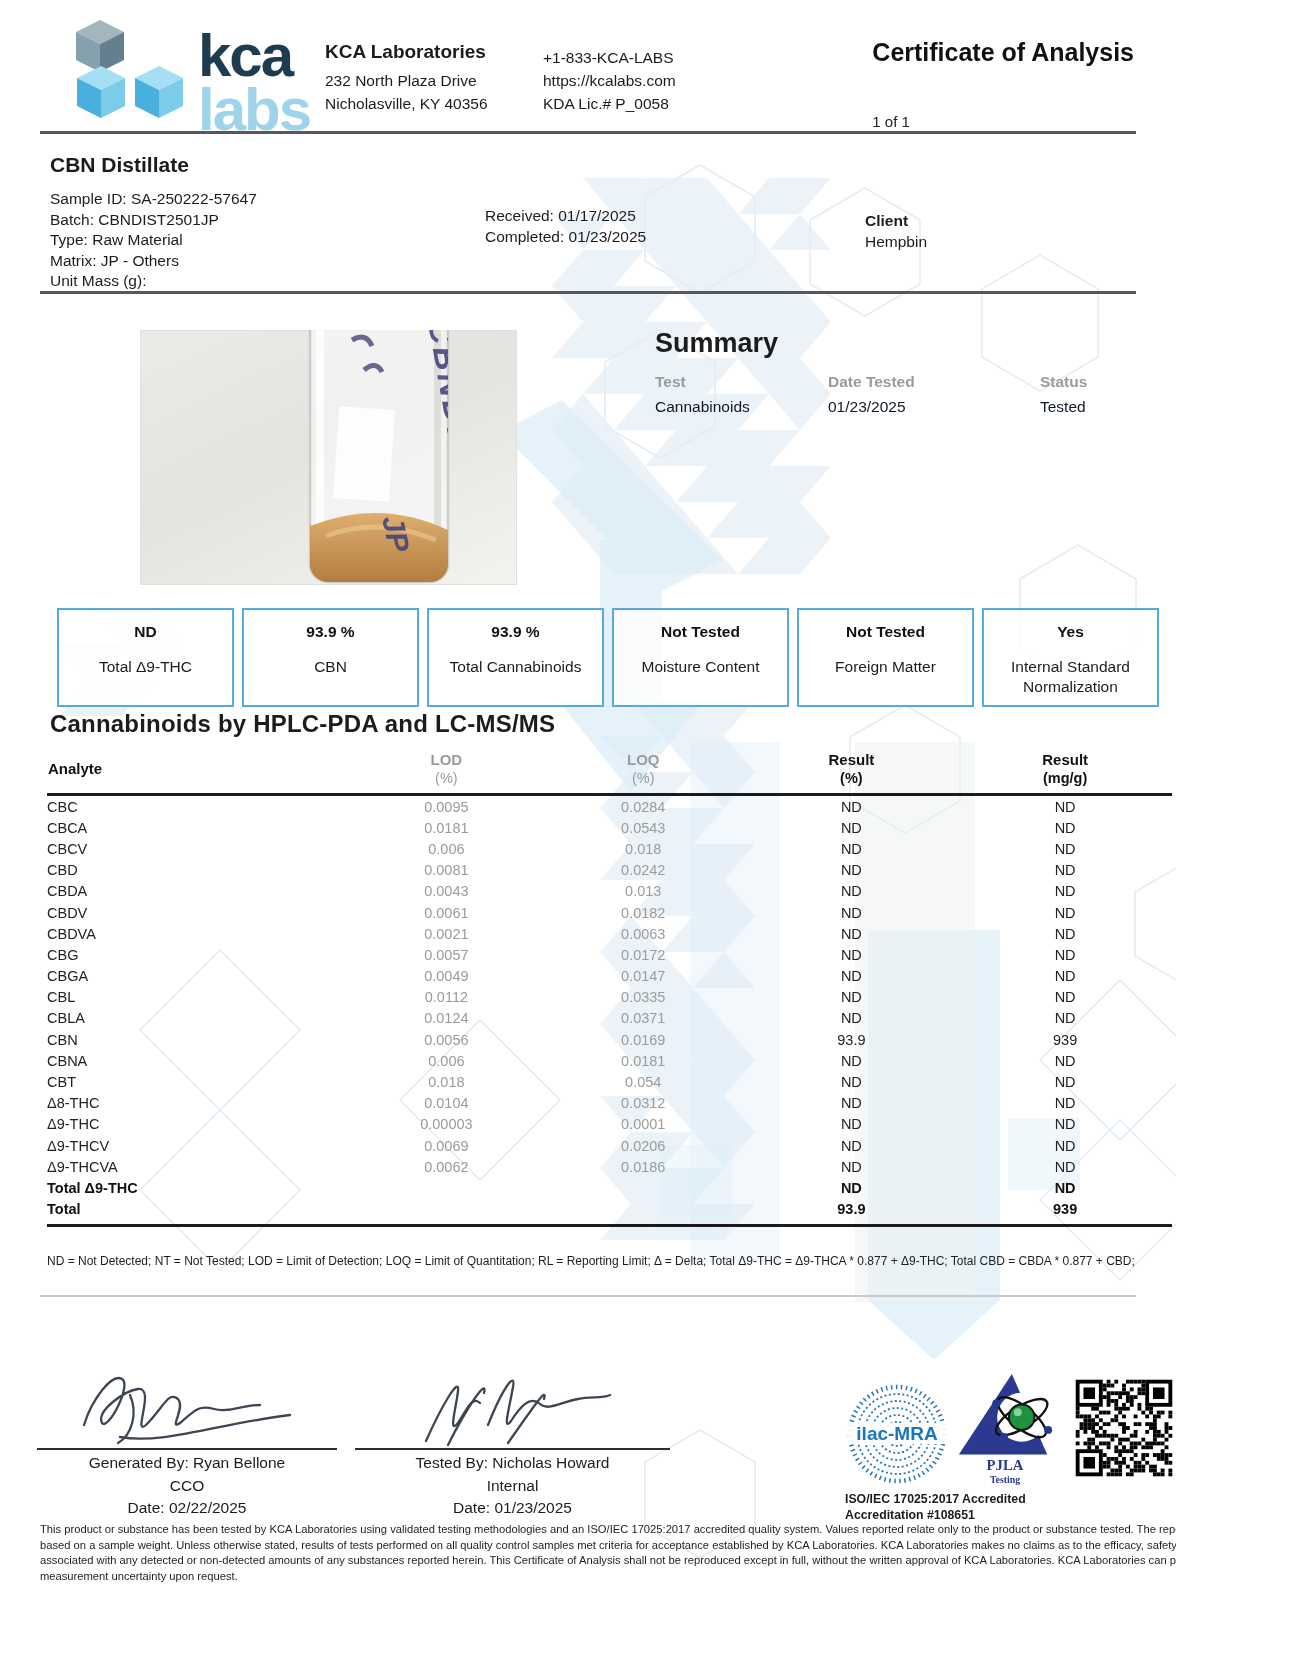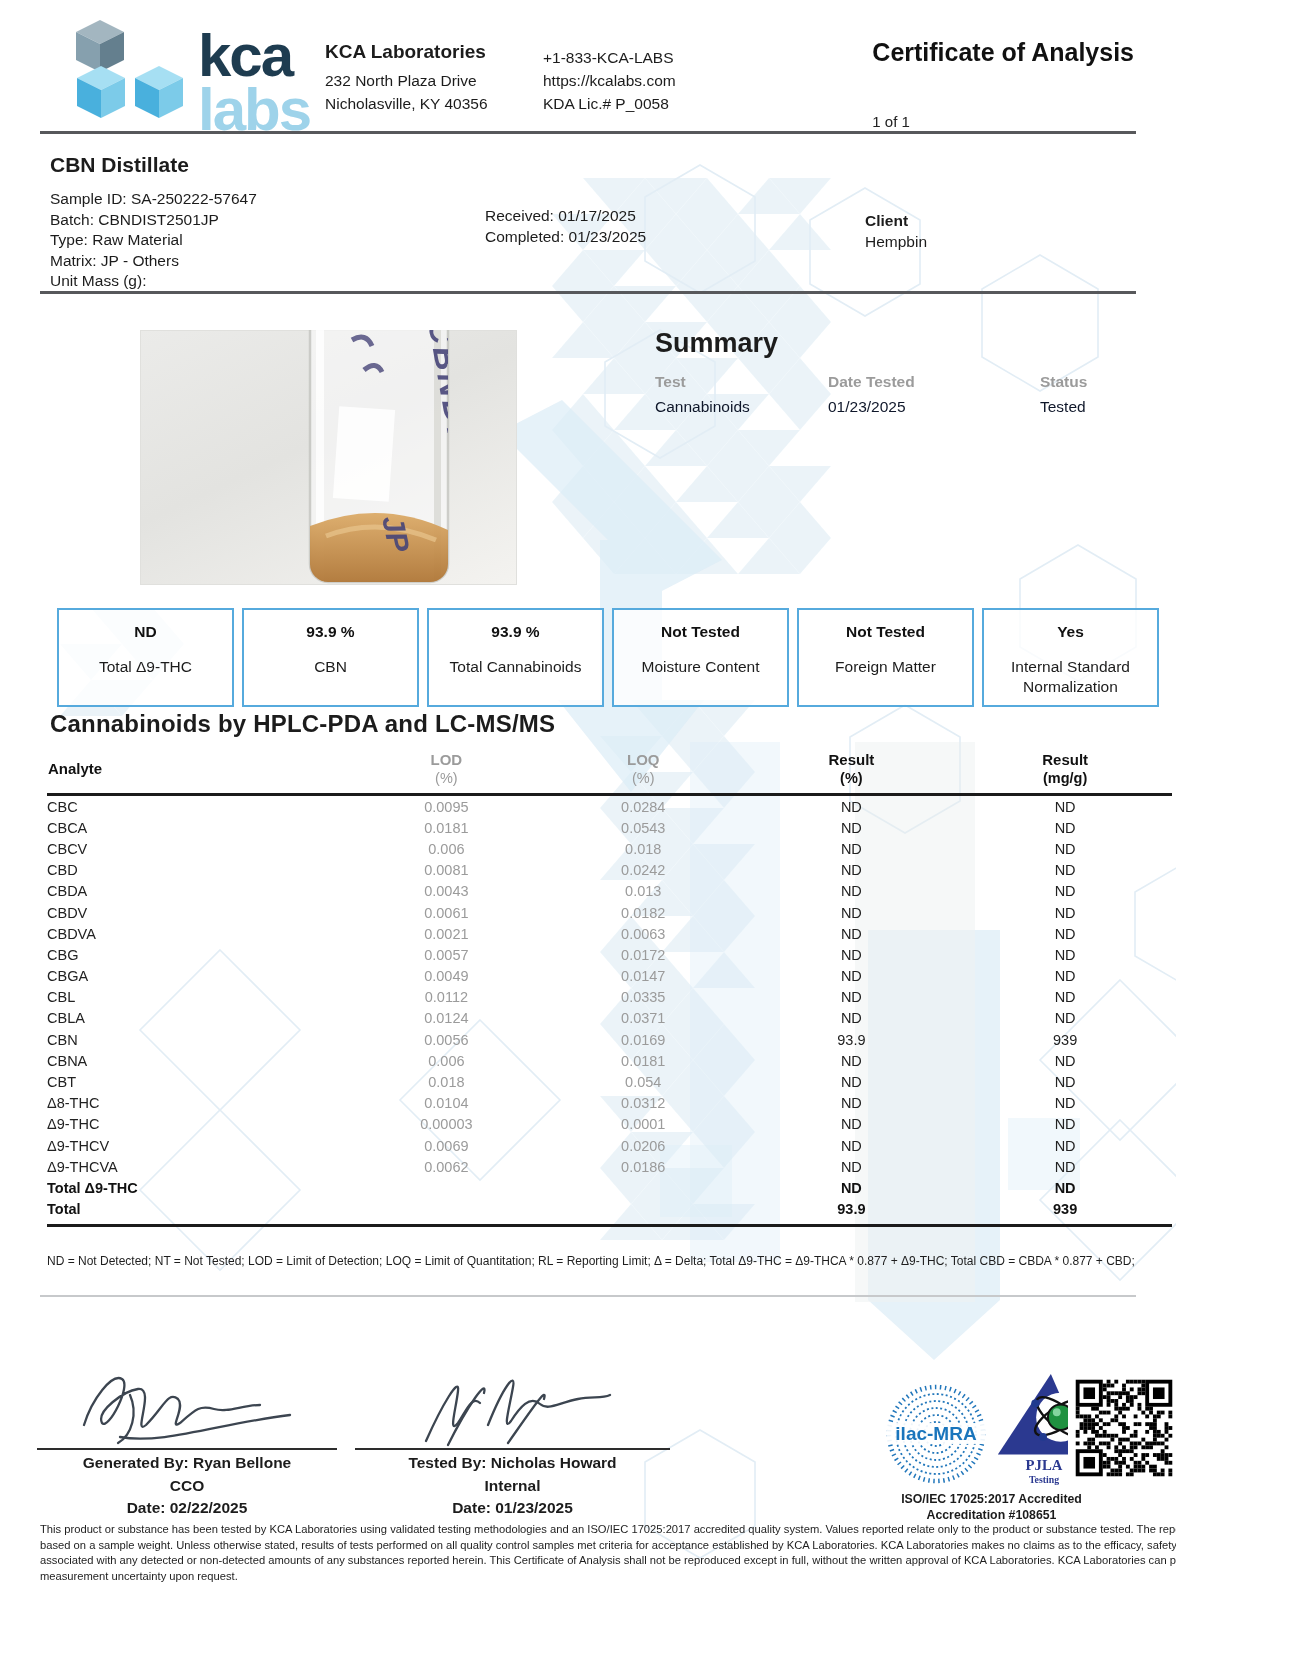--- a/index.html
+++ b/index.html
@@ -71,24 +71,24 @@
   tr.bold-row td { font-weight:bold; color:#111; }
   tbody tr:last-child td { border-bottom:3px solid #1b1b1b; padding-bottom:7px; }
   .footnote { left:47px; top:1254px; width:1130px; font-size:12px; color:#1e1e1e; }
 
   
   .sig-block { text-align:center; }
   .sig-left { left:37px; top:1365px; width:300px; }
   .sig-right { left:355px; top:1365px; width:315px; }
   .sig-art { height:83px; display:flex; align-items:flex-end; justify-content:center; }
   .sig-line { border-top:2.5px solid #2d2d2d; margin-top:0; }
-  .sig-text { font-size:15.5px; line-height:18.5px; margin-top:4px; color:#1c1c1c;font-weight:bold; }
+  .sig-text { font-size:15.5px; line-height:18.5px; margin-top:4px; color:#1c1c1c; }
 
   
-  .accred { left:884px; top:1368px; width:215px; text-align:center; }
+  .accred { left:845px; top:1368px; width:215px; }
   .accred-logos { display:flex; justify-content:center; align-items:flex-end; gap:4px; }
   .iso-text { font-size:12.3px; font-weight:bold; color:#1b1b1b; line-height:16px; margin-top:5px; }
   .qr-box { left:1068px; top:1372px; width:112px; height:112px; }
 
   .disclaimer { left:40px; top:1522px; width:1212px; font-size:11.2px; line-height:15.6px; color:#1d1d1d; }
 </style>
 </head>
 <body>
 
 <div class="page">

